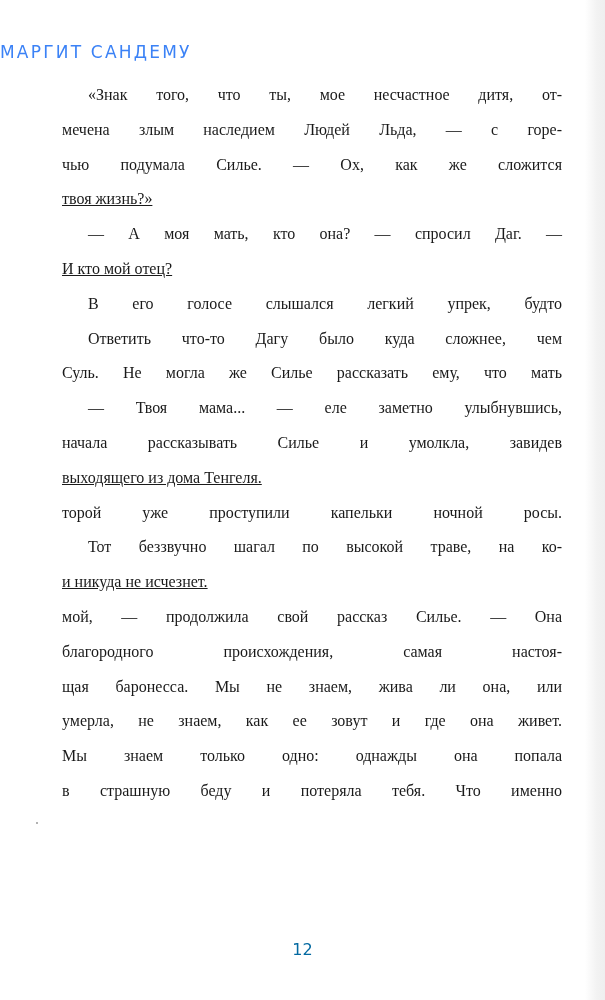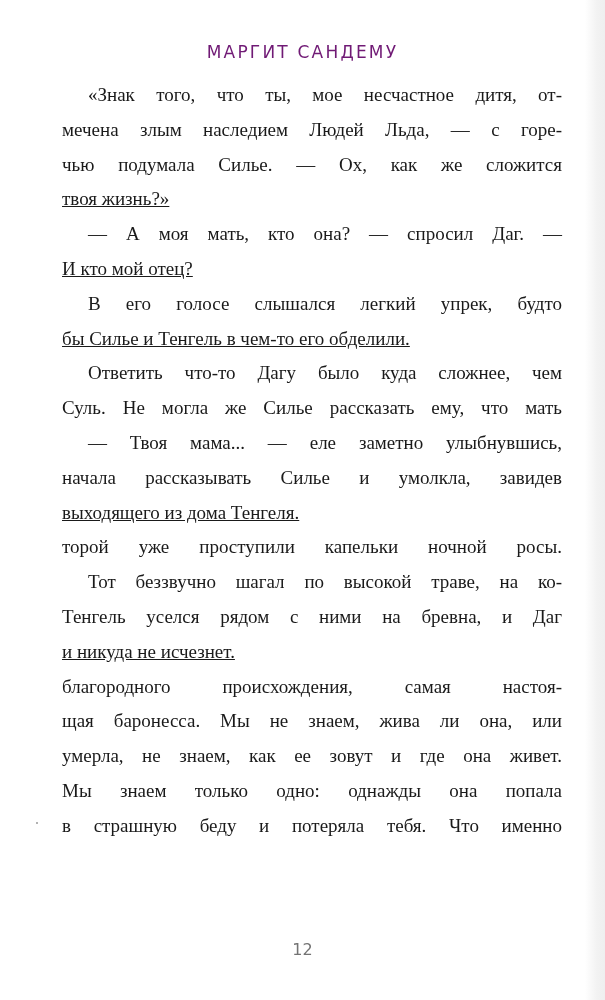--- a/index.html
+++ b/index.html
@@ -21,58 +21,58 @@
       right: 0;
       width: 20px;
       height: 1000px;
       background: linear-gradient(to right, rgba(240,240,240,0) 0%, #f2f2f2 60%, #efefef 100%);
     }
     .running-head {
       position: absolute;
       top: 42px;
       left: 0;
       width: 605px;
-      text-align: center;
+      text-align: left;
       font-family: "DejaVu Sans", "Liberation Sans", sans-serif;
       font-size: 17px;
       letter-spacing: 2.2px;
-      color: #701a75;
+      color: #3b82f6;
     }
     .body-text {
       position: absolute;
       top: 78px;
       left: 62px;
       width: 500px;
     }
     .line {
       display: block;
       height: 34.8px;
       line-height: 34.8px;
-      font-size: 19px;
+      font-size: 16px;
       white-space: nowrap;
       text-align: justify;
       text-align-last: justify;
     }
     .line.last {
       text-align-last: left;
       text-decoration: underline;
     }
     .line.indent {
       padding-left: 26px;
       box-sizing: border-box;
     }
     .page-number {
       position: absolute;
       top: 940px;
       left: 0;
       width: 605px;
       text-align: center;
       font-family: "DejaVu Sans", "Liberation Sans", sans-serif;
       font-size: 16px;
-      color: #737373;
+      color: #0369a1;
     }
     .speck {
       position: absolute;
       left: 36px;
       top: 822px;
       width: 2px;
       height: 2px;
       background: #999;
       border-radius: 50%;
     }
@@ -85,30 +85,29 @@
 <div class="running-head">МАРГИТ САНДЕМУ</div>
 
 <div class="body-text" id="body-text">
     <span class="line indent">«Знак того, что ты, мое несчастное дитя, от-</span>
     <span class="line">мечена злым наследием Людей Льда, — с горе-</span>
     <span class="line">чью подумала Силье. — Ох, как же сложится</span>
     <span class="line last">твоя жизнь?»</span>
     <span class="line indent">— А моя мать, кто она? — спросил Даг. —</span>
     <span class="line last">И кто мой отец?</span>
     <span class="line indent">В его голосе слышался легкий упрек, будто</span>
-    <span class="line last">бы Силье и Тенгель в чем-то его обделили.</span>
     <span class="line indent">Ответить что-то Дагу было куда сложнее, чем</span>
     <span class="line">Суль. Не могла же Силье рассказать ему, что мать</span>
     <span class="line indent">— Твоя мама... — еле заметно улыбнувшись,</span>
     <span class="line">начала рассказывать Силье и умолкла, завидев</span>
     <span class="line last">выходящего из дома Тенгеля.</span>
     <span class="line">торой уже проступили капельки ночной росы.</span>
     <span class="line indent">Тот беззвучно шагал по высокой траве, на ко-</span>
-    <span class="line">Тенгель уселся рядом с ними на бревна, и Даг</span>
     <span class="line last">и никуда не исчезнет.</span>
+    <span class="line">мой, — продолжила свой рассказ Силье. — Она</span>
     <span class="line">благородного происхождения, самая настоя-</span>
     <span class="line">щая баронесса. Мы не знаем, жива ли она, или</span>
     <span class="line">умерла, не знаем, как ее зовут и где она живет.</span>
     <span class="line">Мы знаем только одно: однажды она попала</span>
     <span class="line">в страшную беду и потеряла тебя. Что именно</span>
   </div>
 
 <div class="speck"></div>
 
 <div class="page-number">12</div>

